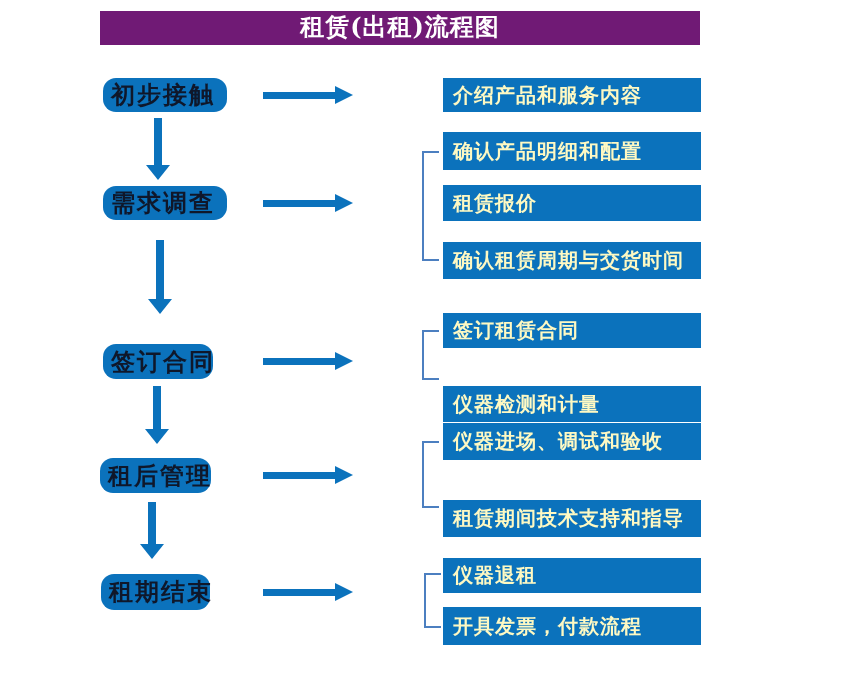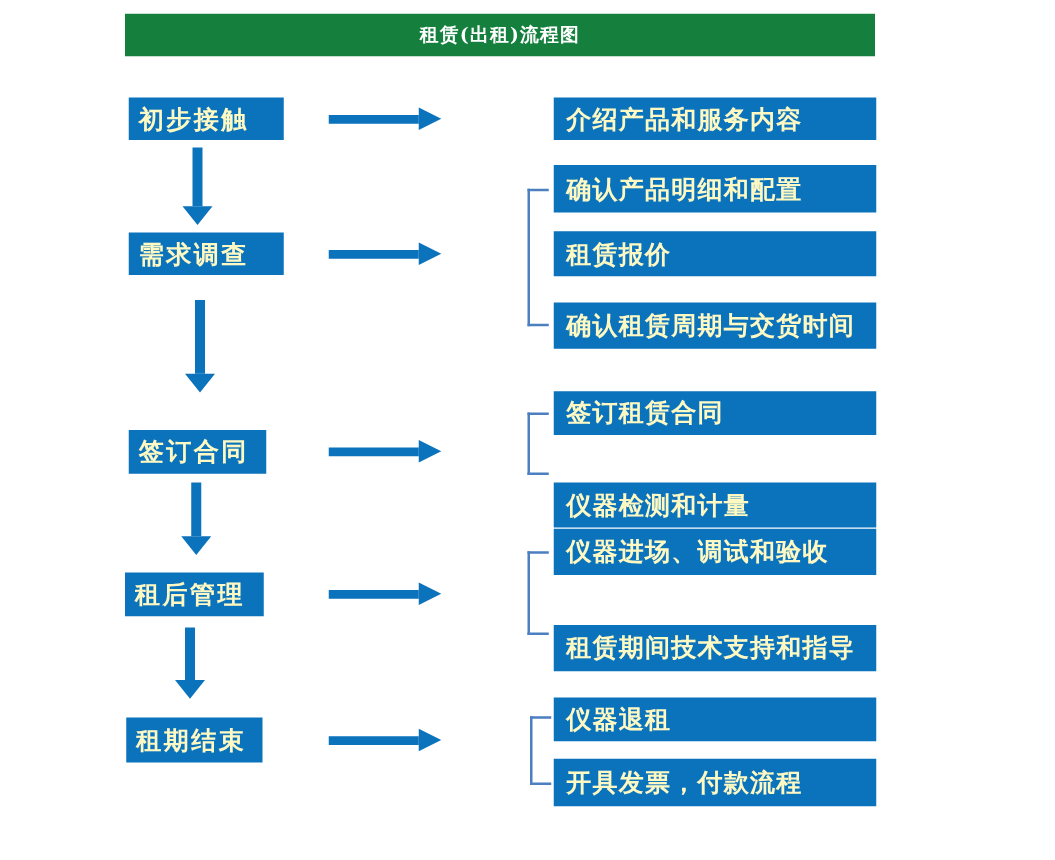--- a/index.html
+++ b/index.html
@@ -15,39 +15,40 @@
     font-family: "DejaVu Serif", "Liberation Serif", serif;
     font-weight: bold;
     overflow: hidden;
   }
   .titlebar {
     position: absolute;
     left: 100px;
     top: 11px;
     width: 600px;
     height: 34px;
-    background: #15803d;
+    background: #701a75;
     color: #ffffff;
     display: flex;
-    align-items: center;
+    align-items: flex-start;
     justify-content: center;
-    font-size: 15px;
+    font-size: 24px;
     letter-spacing: 1px;
   }
   .stepbox {
     position: absolute;
     background: #0B72BC;
-    color: #fef9c3;
+    color: #0f172a;
     display: flex;
     align-items: center;
     padding-left: 8px;
     box-sizing: border-box;
-    font-size: 20px;
+    font-size: 24px;
     letter-spacing: 2px;
     white-space: nowrap;
+    border-radius: 13px;
   }
   .detailbox {
     position: absolute;
     left: 443px;
     width: 258px;
     background: #0B72BC;
     color: #fef9c3;
     display: flex;
     align-items: center;
     padding-left: 10px;

